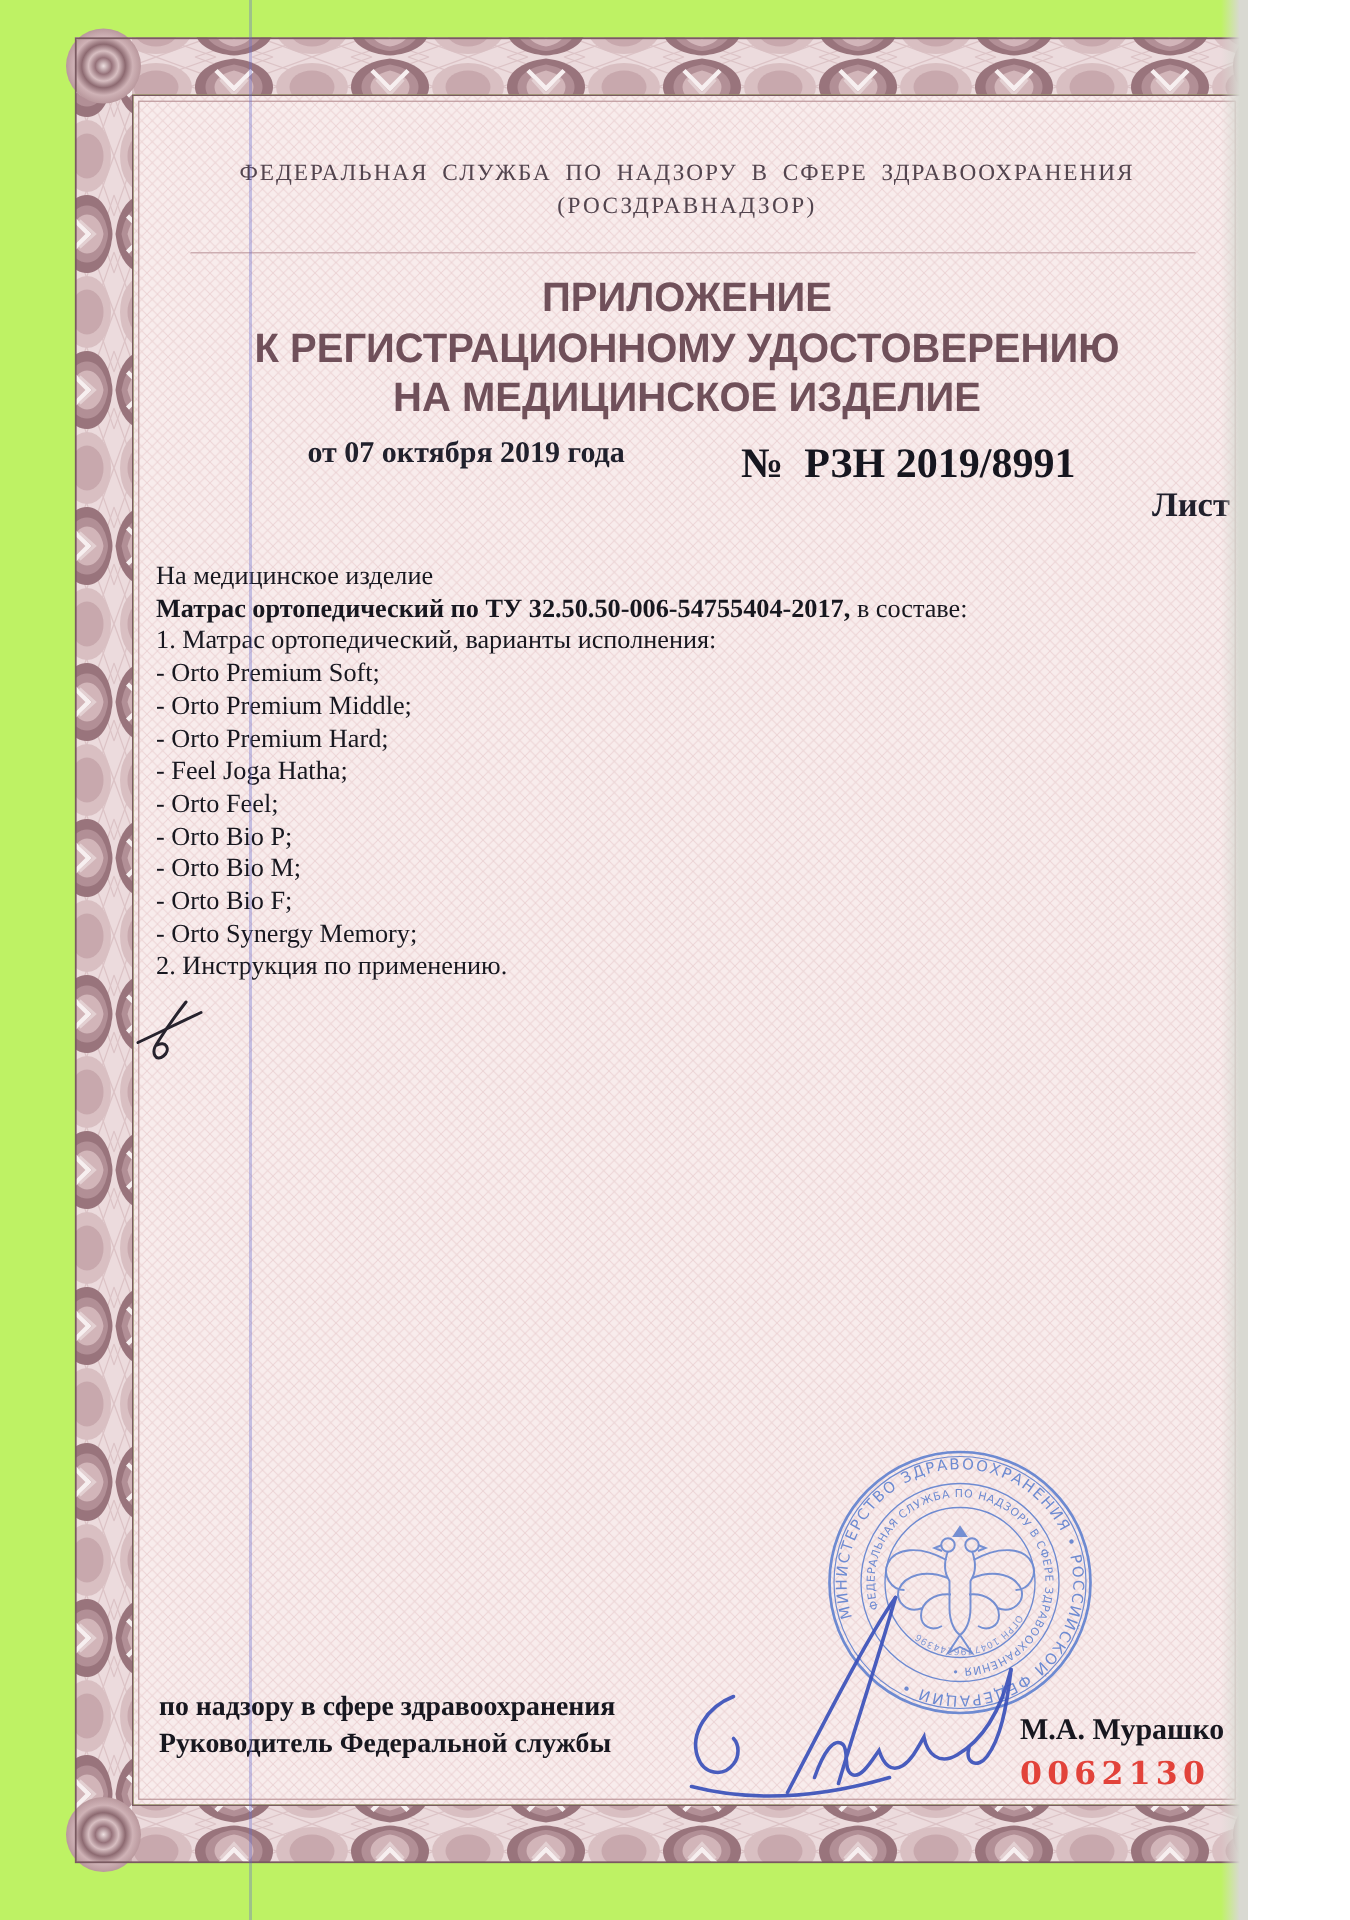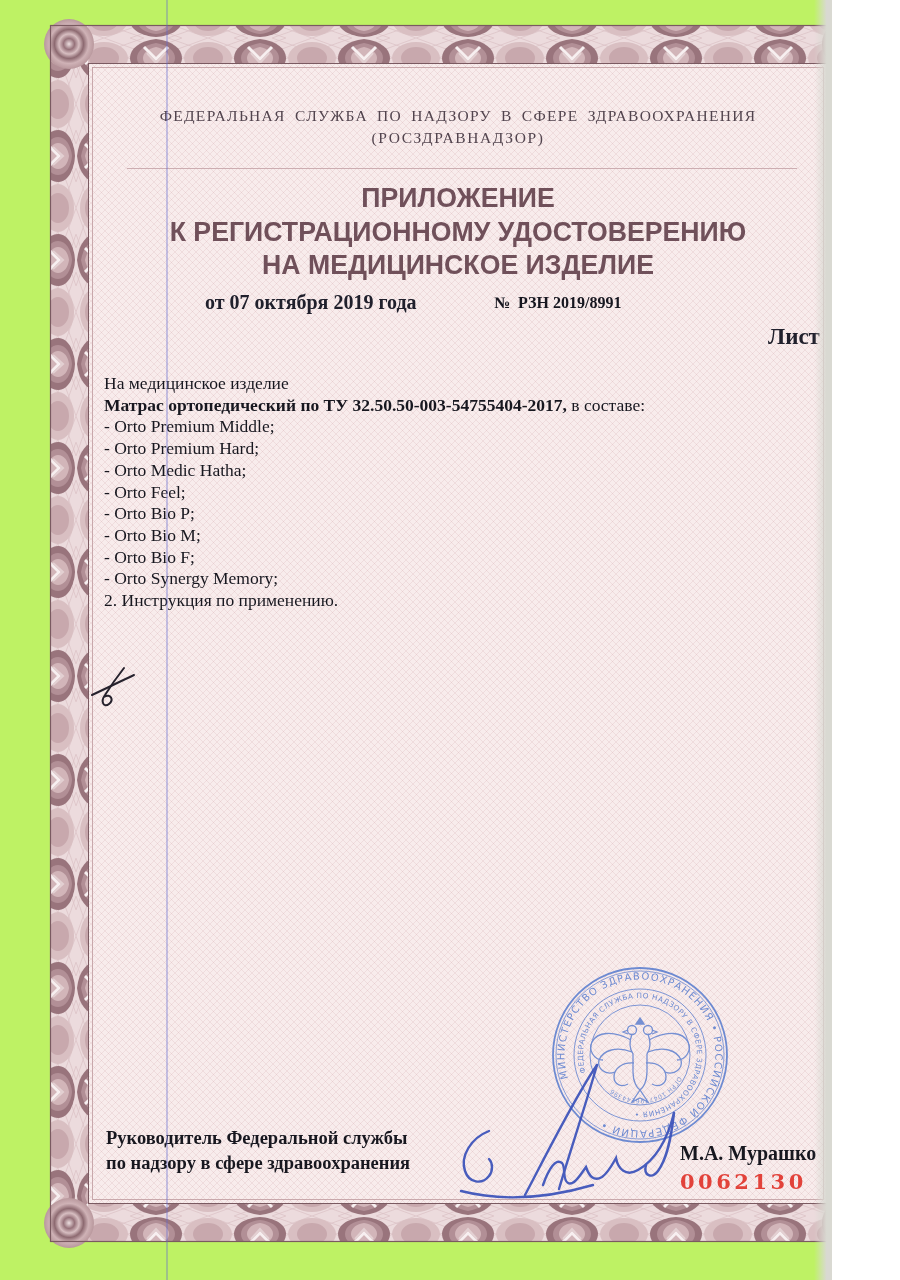--- a/index.html
+++ b/index.html
@@ -11,21 +11,21 @@
   .scan-line-blue{left:166px;top:0;width:2px;height:1280px;background:rgba(100,105,205,0.35);}
   .hrule{left:127px;top:168px;width:670px;height:1px;background:#ccadb1;}
   .agency{left:88px;width:740px;text-align:center;font-size:15.5px;letter-spacing:1.3px;
           word-spacing:4px;color:#52444e;}
   .agency.l1{top:107px;}
   .agency.l2{top:129px;letter-spacing:1.6px;}
   .title{left:88px;width:740px;text-align:center;font-family:"Liberation Sans","DejaVu Sans",sans-serif;
          font-weight:700;font-size:27.5px;line-height:33.5px;color:#70505a;transform:scaleX(.97);}
   .title{top:181px;}
   .reg-date{left:205px;top:291px;font-size:20px;font-weight:700;color:#20202c;}
-  .reg-num{left:494px;top:294px;font-size:16px;font-weight:700;color:#16161f;white-space:pre;}
+  .reg-num{left:494px;top:294px;font-size:28px;font-weight:700;color:#16161f;white-space:pre;}
   .sheet{left:768px;top:324px;font-size:23px;font-weight:700;color:#20202c;white-space:pre;}
   .body-block{left:104px;top:373px;width:620px;font-size:17.5px;line-height:21.7px;color:#17171f;}
   .body-block .b{font-weight:700;}
   .sig-label{left:106px;top:1126px;font-size:18.5px;font-weight:700;line-height:24.5px;color:#17171f;}
   .signer-name{left:680px;top:1142px;font-size:20px;font-weight:700;color:#17171f;white-space:pre;}
   .serial{left:680px;top:1169px;font-size:21px;font-weight:600;letter-spacing:3.5px;color:#e2423a;
           font-family:"DejaVu Serif",serif;}
   .stamp-svg{left:545px;top:960px;opacity:.88;}
   .sig-svg{left:445px;top:1055px;}
   .paraph-svg{left:88px;top:664px;}
@@ -104,25 +104,27 @@
     <div>К РЕГИСТРАЦИОННОМУ УДОСТОВЕРЕНИЮ</div>
     <div>НА МЕДИЦИНСКОЕ ИЗДЕЛИЕ</div>
   </div>
 
   <div class="abs reg-date">от 07 октября 2019 года</div>
   <div class="abs reg-num">№  РЗН 2019/8991</div>
   <div class="abs sheet">Лист 1</div>
 
   <div class="abs body-block">
     <div>На медицинское изделие</div>
-    <div><span class="b">Матрас ортопедический по ТУ 32.50.50-003-54755404-2017,</span><span> в составе:</span></div>
+    <div><span class="b">Матрас ортопедический по ТУ 32.50.50-006-54755404-2017,</span><span> в составе:</span></div>
+    <div>1. Матрас ортопедический, варианты исполнения:</div>
     <div>
+        <div>- Orto Premium Soft;</div>
         <div>- Orto Premium Middle;</div>
         <div>- Orto Premium Hard;</div>
-        <div>- Orto Medic Hatha;</div>
+        <div>- Feel Joga Hatha;</div>
         <div>- Orto Feel;</div>
         <div>- Orto Bio P;</div>
         <div>- Orto Bio M;</div>
         <div>- Orto Bio F;</div>
         <div>- Orto Synergy Memory;</div>
       </div>
     <div>2. Инструкция по применению.</div>
   </div>
 
   <svg class="abs paraph-svg" width="52" height="50" xmlns="http://www.w3.org/2000/svg">
@@ -166,21 +168,21 @@
       <path d="M44,76 C26,83 15,101 20,116 C24,128 37,130 44,121 C48,116 48,108 44,104"></path>
       <path d="M16,136 C55,146 100,144 148,130"></path>
       <path d="M80,140 C98,106 132,38 152,10"></path>
       <path d="M152,10 C140,52 124,100 114,134"></path>
       <path d="M98,130 C104,113 111,103 117,108 C121,112 117,125 123,128 C129,131 136,119 141,112 C144,121 149,127 157,122 C163,118 167,110 171,103 C173,114 181,122 193,115 C207,107 221,90 229,58"></path>
       <path d="M229,58 C226,84 222,104 213,116 C207,124 198,121 201,110"></path>
     </g>
   </svg>
 
   <div class="abs sig-label">
+    <div>по надзору в сфере здравоохранения</div>
     <div>Руководитель Федеральной службы</div>
-    <div>по надзору в сфере здравоохранения</div>
   </div>
   <div class="abs signer-name">М.А. Мурашко</div>
   <div class="abs serial">0062130</div>
 
   <div class="abs scan-line-blue"></div>
   <div class="abs scan-edge-right"></div>
 </div>
 
 </body></html>

